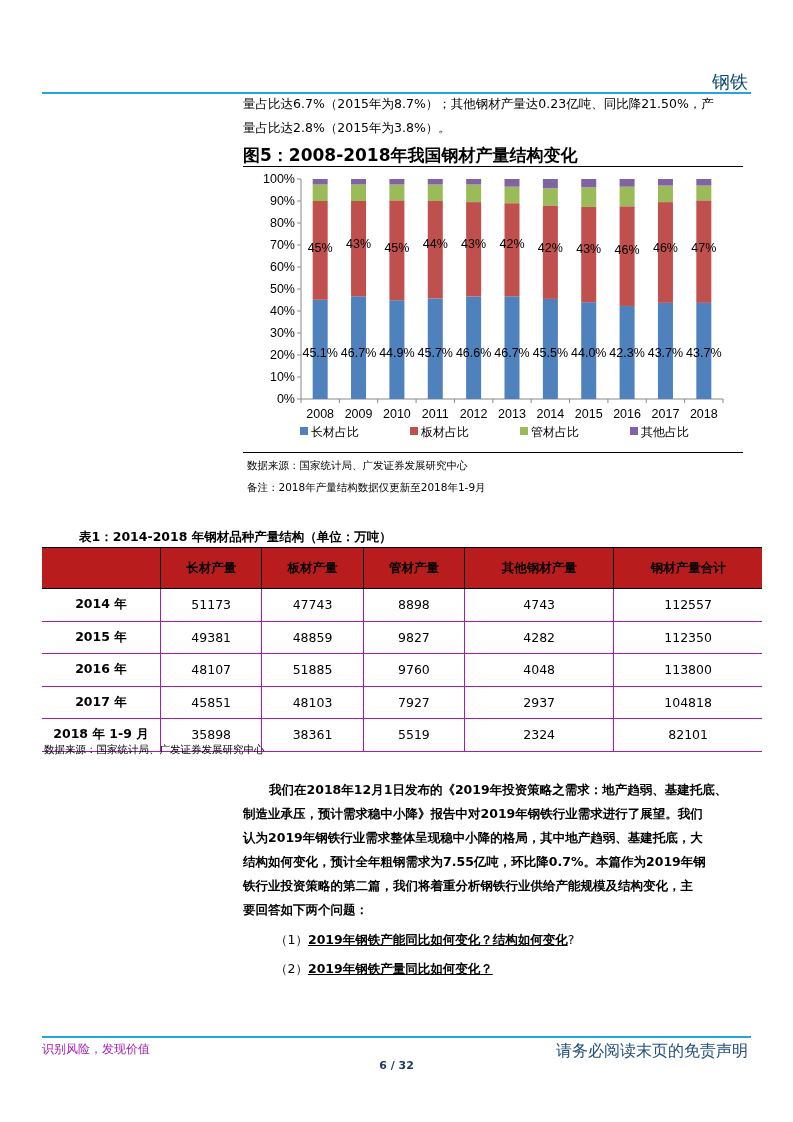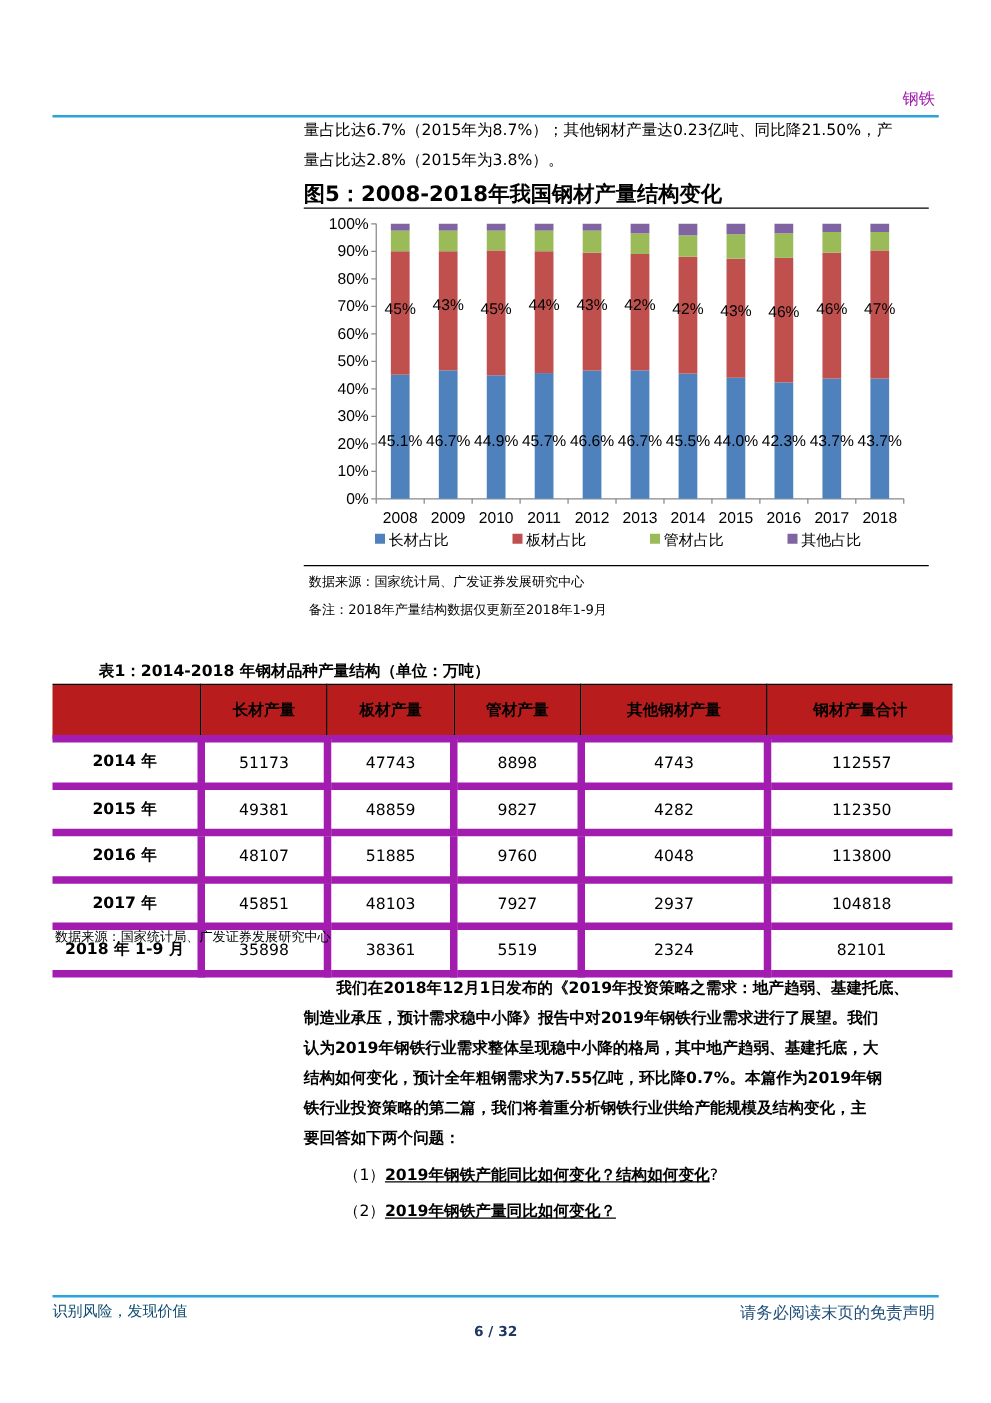--- a/index.html
+++ b/index.html
@@ -1,37 +1,37 @@
 <!DOCTYPE html>
 <html><head>
 <meta charset="utf-8">
 <style>
   html,body{margin:0;padding:0;background:#fff;}
   body{width:793px;height:1122px;position:relative;font-family:"DejaVu Sans","Liberation Sans",sans-serif;color:#000;overflow:hidden;}
-  .hdr-title{position:absolute;right:45px;top:70px;font-size:13px;color:#a21caf;}
+  .hdr-title{position:absolute;right:45px;top:70px;font-size:18px;color:#0c4a6e;}
   .hdr-line{position:absolute;left:42px;right:42px;top:92px;height:2px;background:#29a3dc;}
   .para{position:absolute;left:243px;width:510px;font-size:12.5px;line-height:24px;color:#000;}
   .fig-title{position:absolute;left:243px;top:144px;font-size:17px;font-weight:bold;}
   .fig-line{position:absolute;left:243px;width:500px;height:1px;background:#000;}
   .chart{position:absolute;left:243px;top:170px;width:500px;height:280px;}
   .note{position:absolute;left:247px;font-size:10.5px;color:#000;}
   .tbl-title{position:absolute;left:43px;top:529px;font-size:12.5px;font-weight:bold;margin-left:36px;}
   table.t{position:absolute;left:42px;top:547px;width:720px;border-collapse:collapse;font-size:12.5px;}
   table.t th{background:#b91c1c;height:38px;font-weight:bold;border-left:1px solid #000;border-right:1px solid #000;border-top:1.5px solid #000;border-bottom:1.5px solid #000;}
-  table.t td{height:29.5px;text-align:center;border:6px solid #a21caf;}
+  table.t td{height:29.5px;text-align:center;border:1px solid #a21caf;}
   table.t td.y{font-weight:bold;}
   table.t tr td:first-child, table.t tr th:first-child{border-left:none;}
   table.t tr td:last-child, table.t tr th:last-child{border-right:none;}
   .src2{position:absolute;left:44px;top:743px;font-size:10.5px;}
   .body-p{position:absolute;left:243px;width:510px;font-size:12.5px;line-height:24px;font-weight:bold;text-align:justify;}
   .q{position:absolute;left:275px;font-size:12.5px;}
   .q .u{font-weight:bold;text-decoration:underline;}
   .ftr-line{position:absolute;left:42px;right:42px;top:1036px;height:2px;background:#29a3dc;}
-  .ftr-l{position:absolute;left:42px;top:1041px;font-size:12px;color:#0c4a6e;}
-  .ftr-r{position:absolute;right:45px;top:1041px;font-size:13px;color:#1f4e79;}
+  .ftr-l{position:absolute;left:42px;top:1041px;font-size:12px;color:#a21caf;}
+  .ftr-r{position:absolute;right:45px;top:1041px;font-size:16px;color:#1f4e79;}
   .page{position:absolute;left:0;right:0;top:1059px;text-align:center;font-size:11px;font-weight:bold;color:#1f3864;}
 </style>
 </head>
 <body>
 
 <div class="hdr-title">钢铁</div>
 <div class="hdr-line"></div>
 
 <div class="para" style="top:92px;">
   <div>量占比达6.7%（2015年为8.7%）；其他钢材产量达0.23亿吨、同比降21.50%，产</div>

